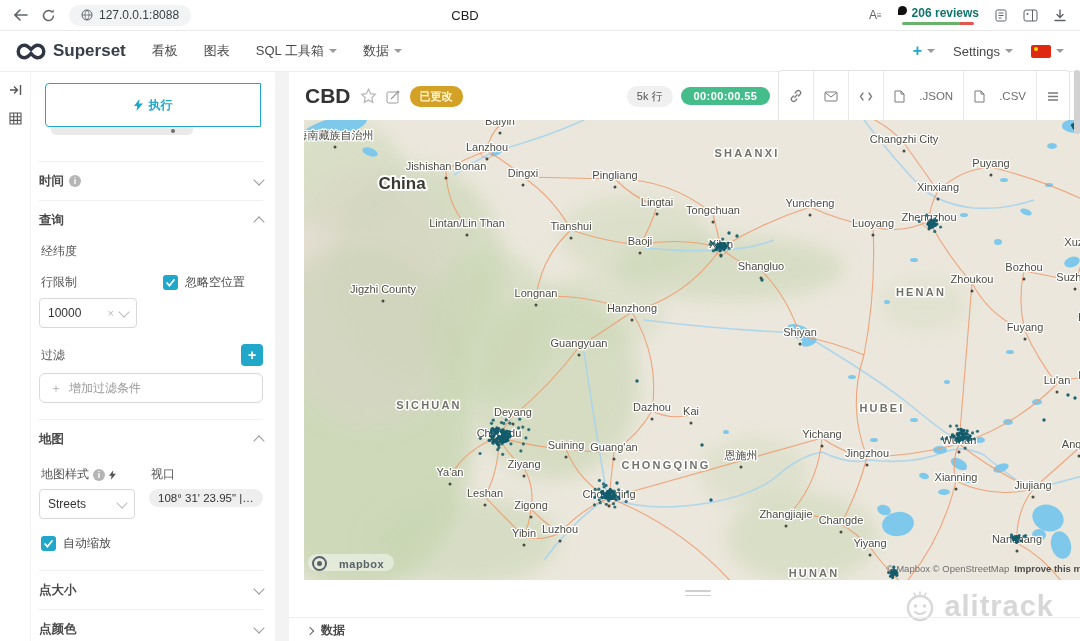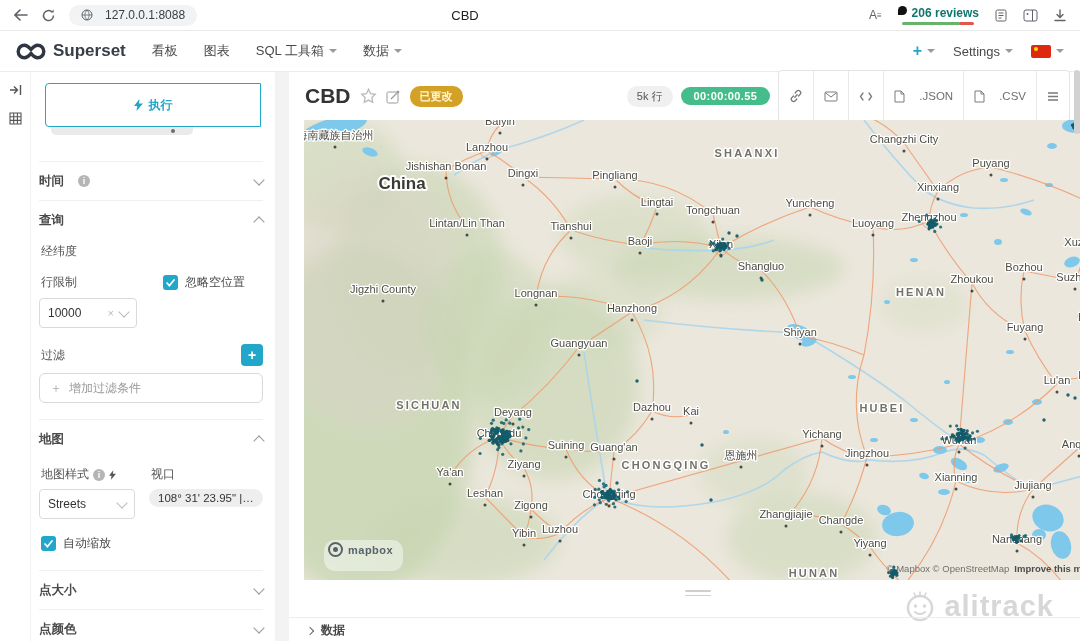--- a/index.html
+++ b/index.html
@@ -2,21 +2,21 @@
 <html><head>
 <meta charset="utf-8">
 <style>
   html,body{margin:0;padding:0}
   body{width:1080px;height:641px;overflow:hidden;position:relative;background:#fff;
        font-family:"Liberation Sans","DejaVu Sans",sans-serif;color:#484848;-webkit-font-smoothing:antialiased}
   svg{display:block}
   
   .browser{height:30px;display:flex;align-items:center;gap:14px;padding:0 14px;border-bottom:1px solid #e9e9e9;position:relative;background:#fff}
   .b-ico{color:#5f6368;display:flex;align-items:center}
-  .url-pill{background:#f1f3f4;border-radius:13px;height:21px;display:flex;align-items:center;gap:12px;padding:0 12px;font-size:12px;color:#3c4043}
+  .url-pill{background:#f1f3f4;border-radius:13px;height:21px;display:flex;align-items:center;gap:6px;padding:0 12px;font-size:12px;color:#3c4043}
   .tab-title{position:absolute;left:420px;width:90px;text-align:center;font-size:13px;color:#202124}
   .b-right{margin-left:auto;display:flex;align-items:center;gap:16px}
   .reviews{display:flex;flex-direction:column;align-items:center;gap:2px}
   .rev-line{display:flex;align-items:flex-start;gap:5px;font-size:12px;font-weight:bold;color:#0f766e}
   .rev-dot{width:9px;height:9px;border-radius:50% 50% 50% 0;background:#111}
   .rev-bar{width:72px;height:3px;border-radius:2px;overflow:hidden;display:flex}
   .rev-bar .g{flex:4;background:#68b36b}.rev-bar .r{flex:1;background:#e2574c}
   
   .navbar{height:40px;display:flex;align-items:center;gap:26px;padding:0 16px;border-bottom:1px solid #ececec;background:#fff}
   .brand{display:flex;align-items:center;gap:7px;font-size:17px;font-weight:bold;color:#383e47}
@@ -34,21 +34,21 @@
   .main{flex:1;min-width:0;background:#fff;position:relative}
   
   .btn-row{display:flex;margin:11px 2px 0 6px}
   .cbtn{flex:1;height:44px;border:1px solid #20a7c9;background:#fff;color:#20a7c9;font-size:12px;font-weight:bold;
         display:flex;align-items:center;justify-content:center;gap:6px;cursor:pointer}
   .cbtn.left{border-radius:4px 0 0 4px;border-right-width:0.5px}
   .cbtn.right{border-radius:0 4px 4px 0}
   .remnant{height:8px;background:#eaeaea;border-radius:0 0 5px 5px;margin:0 70px 0 12px;position:relative}
   .remnant i{position:absolute;right:18px;top:2px;width:4px;height:4px;border-radius:50%;background:#6d6d6d}
   .sec-row{height:38px;display:flex;align-items:center;border-top:1px solid #f0f0f0;cursor:pointer}
-  .sec-row .lbl{font-size:12.5px;font-weight:bold;color:#4a4a4a;display:flex;align-items:center;gap:14px}
+  .sec-row .lbl{font-size:12.5px;font-weight:bold;color:#4a4a4a;display:flex;align-items:center;gap:5px}
   .sec-row .sp{flex:1}
   .chev{width:7px;height:7px;border-right:1.6px solid #999;border-bottom:1.6px solid #999;display:inline-block}
   .chev.down{transform:rotate(45deg);margin-top:-3px}
   .chev.up{transform:rotate(-135deg);margin-top:4px}
   .chev.rt{transform:rotate(-45deg);width:5px;height:5px;border-width:1.5px;border-color:#666}
   .info{width:12px;height:12px;border-radius:50%;background:#b5b5b5;color:#fff;font-size:9px;font-weight:bold;
         display:inline-flex;align-items:center;justify-content:center;font-style:normal}
   .flabel{color:#555;margin:12px 0 6px 2px;display:flex;align-items:center;gap:4px}
   .vpill{display:inline-block;background:#eeeeee;border-radius:11px;padding:3px 9px;font-size:11.5px;color:#333;white-space:nowrap}
   .two-col{display:flex;gap:14px}
@@ -66,22 +66,22 @@
   .chart-title{font-size:21px;font-weight:bold;color:#333}
   .badge{background:#d4a127;color:#fff6d0;font-size:11px;font-weight:bold;border-radius:10px;padding:3px 10px}
   .hdr-right{margin-left:auto;display:flex;align-items:center;gap:8px}
   .pill-gray{background:#f0f0f0;color:#555;border-radius:11px;padding:3px 10px;font-size:11px;white-space:nowrap}
   .pill-green{background:#45bd8b;color:#fff;border-radius:11px;padding:3px 13px;font-size:11px;font-weight:bold;letter-spacing:.4px}
   .hbtns{display:flex;border:1px solid #e4e4e4;border-radius:4px;overflow:hidden;background:#fff}
   .hbtn{display:flex;align-items:center;gap:14px;padding:12px 10px;height:27px;color:#6e6e6e;font-size:11.5px;cursor:pointer}
   .hbtn + .hbtn{border-left:1px solid #e8e8e8}
   
   .map-wrap{margin-left:15px;width:795px;height:460px;position:relative;background:#ebe7dc;overflow:hidden;cursor:grab}
-  .mapbox-logo{position:absolute;left:20px;bottom:9px;display:flex;align-items:center;gap:5px;
-               background:rgba(255,255,255,.45);border-radius:11px;padding:2px 10px 14px 4px;
+  .mapbox-logo{position:absolute;left:4px;bottom:9px;display:flex;align-items:center;gap:12px;
+               background:rgba(255,255,255,.45);border-radius:11px;padding:2px 10px 0 4px;
                color:#57636b;font-size:11px;font-weight:bold;letter-spacing:.5px}
   .mlogo-c{width:15px;height:15px;border-radius:50%;border:2px solid #57636b;box-sizing:border-box;position:relative}
   .mlogo-c:before{content:"";position:absolute;left:3px;top:3px;width:5px;height:5px;border-radius:50%;background:#57636b}
   .attrib{position:absolute;right:6px;bottom:6px;font-size:9.5px;color:#6f6f6f;display:flex;gap:5px;align-items:center}
   .attrib b{color:#4d4d4d}
   
   .below{position:relative;height:63px}
   .handle{position:absolute;left:396px;top:10px;width:26px}
   .handle i{display:block;height:1.5px;background:#cfcfcf;margin-bottom:3px;border-radius:1px}
   .data-row{position:absolute;left:0;right:0;bottom:0;height:25px;border-top:1px solid #ededed;

